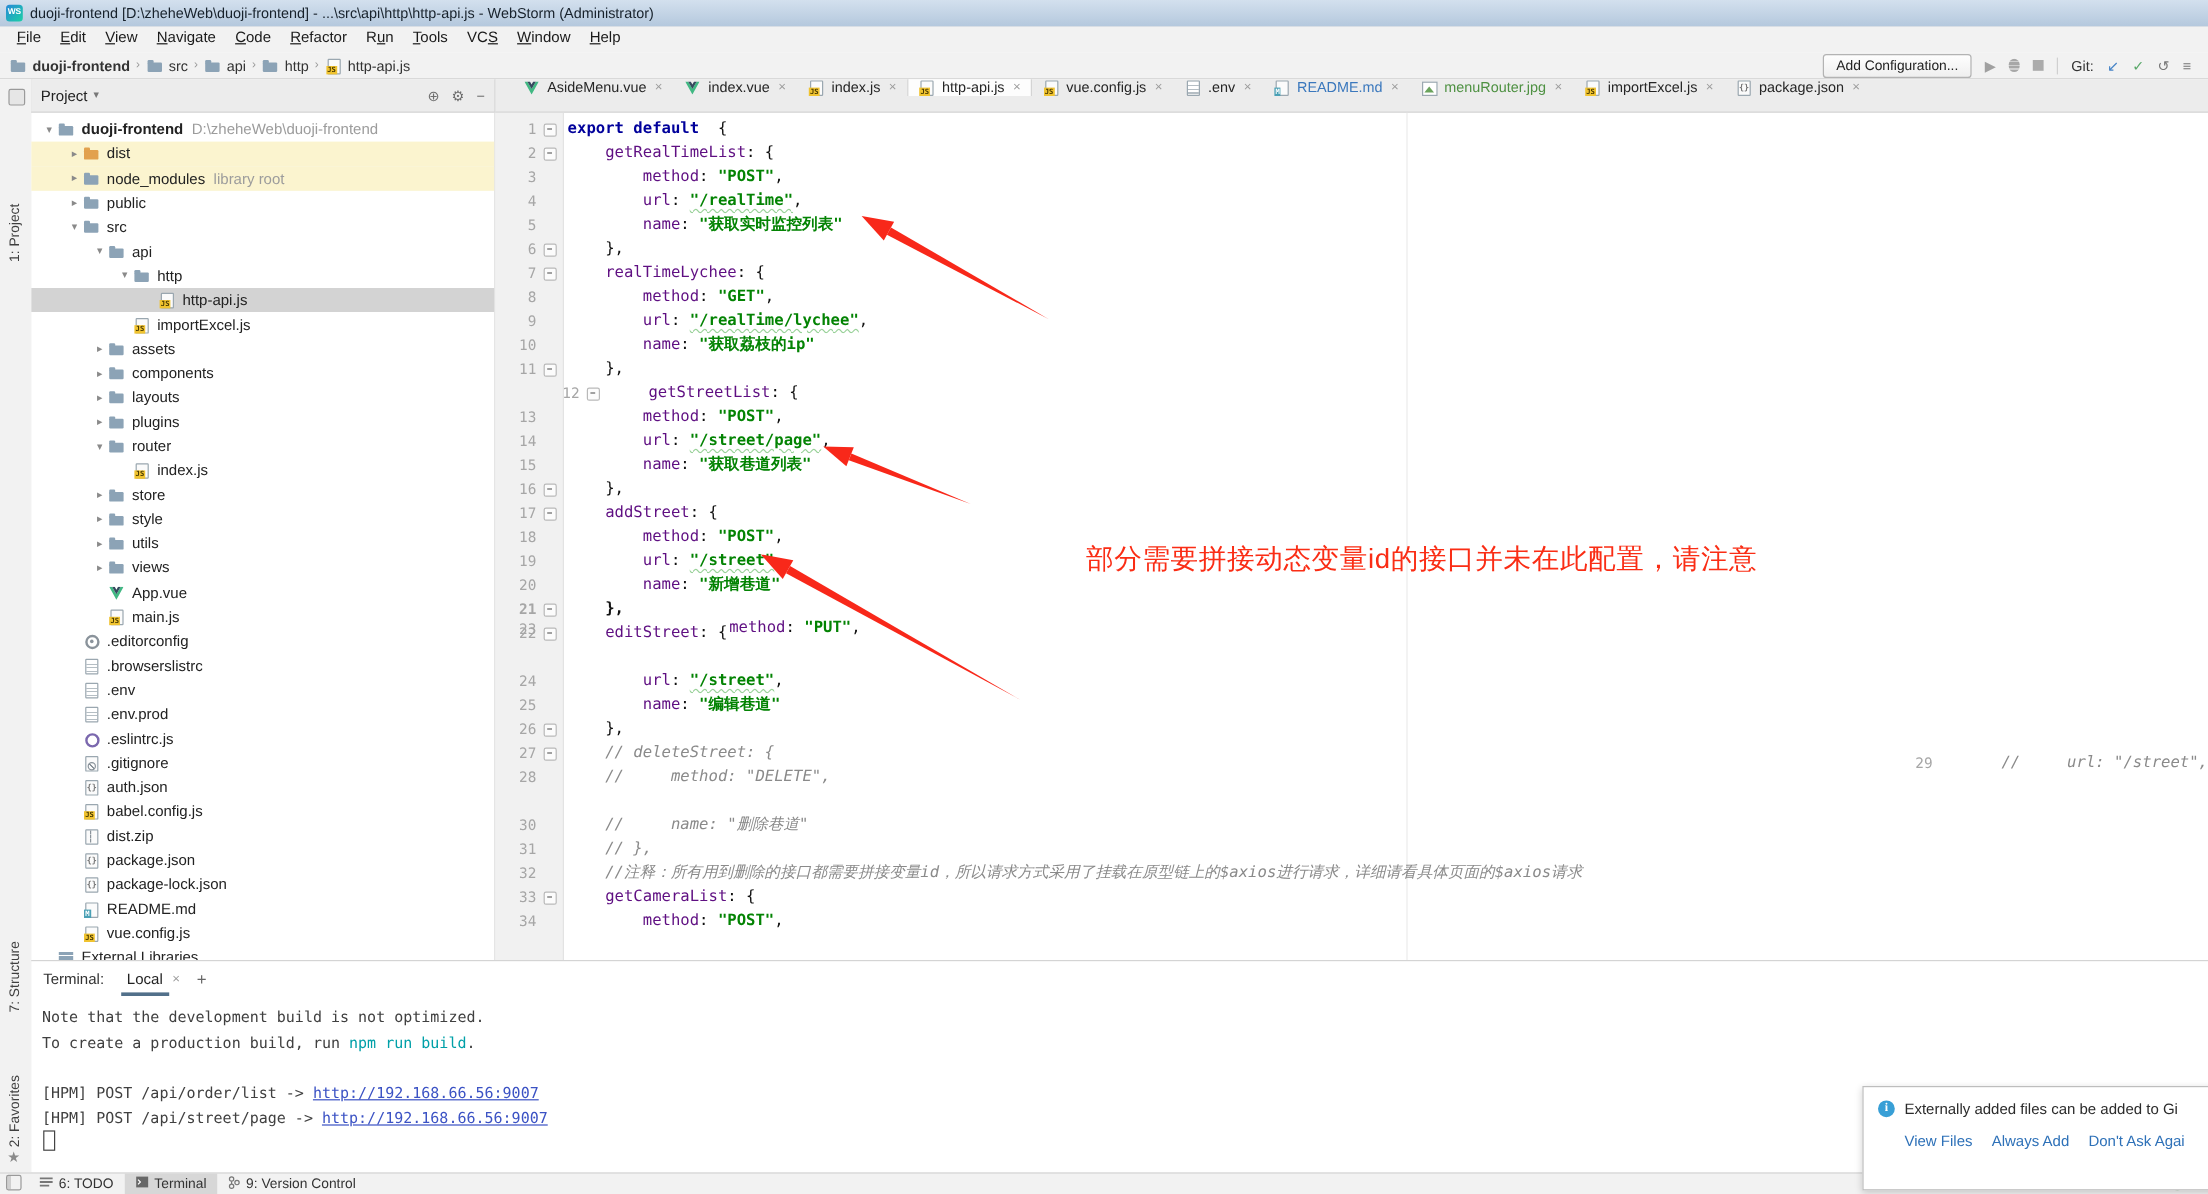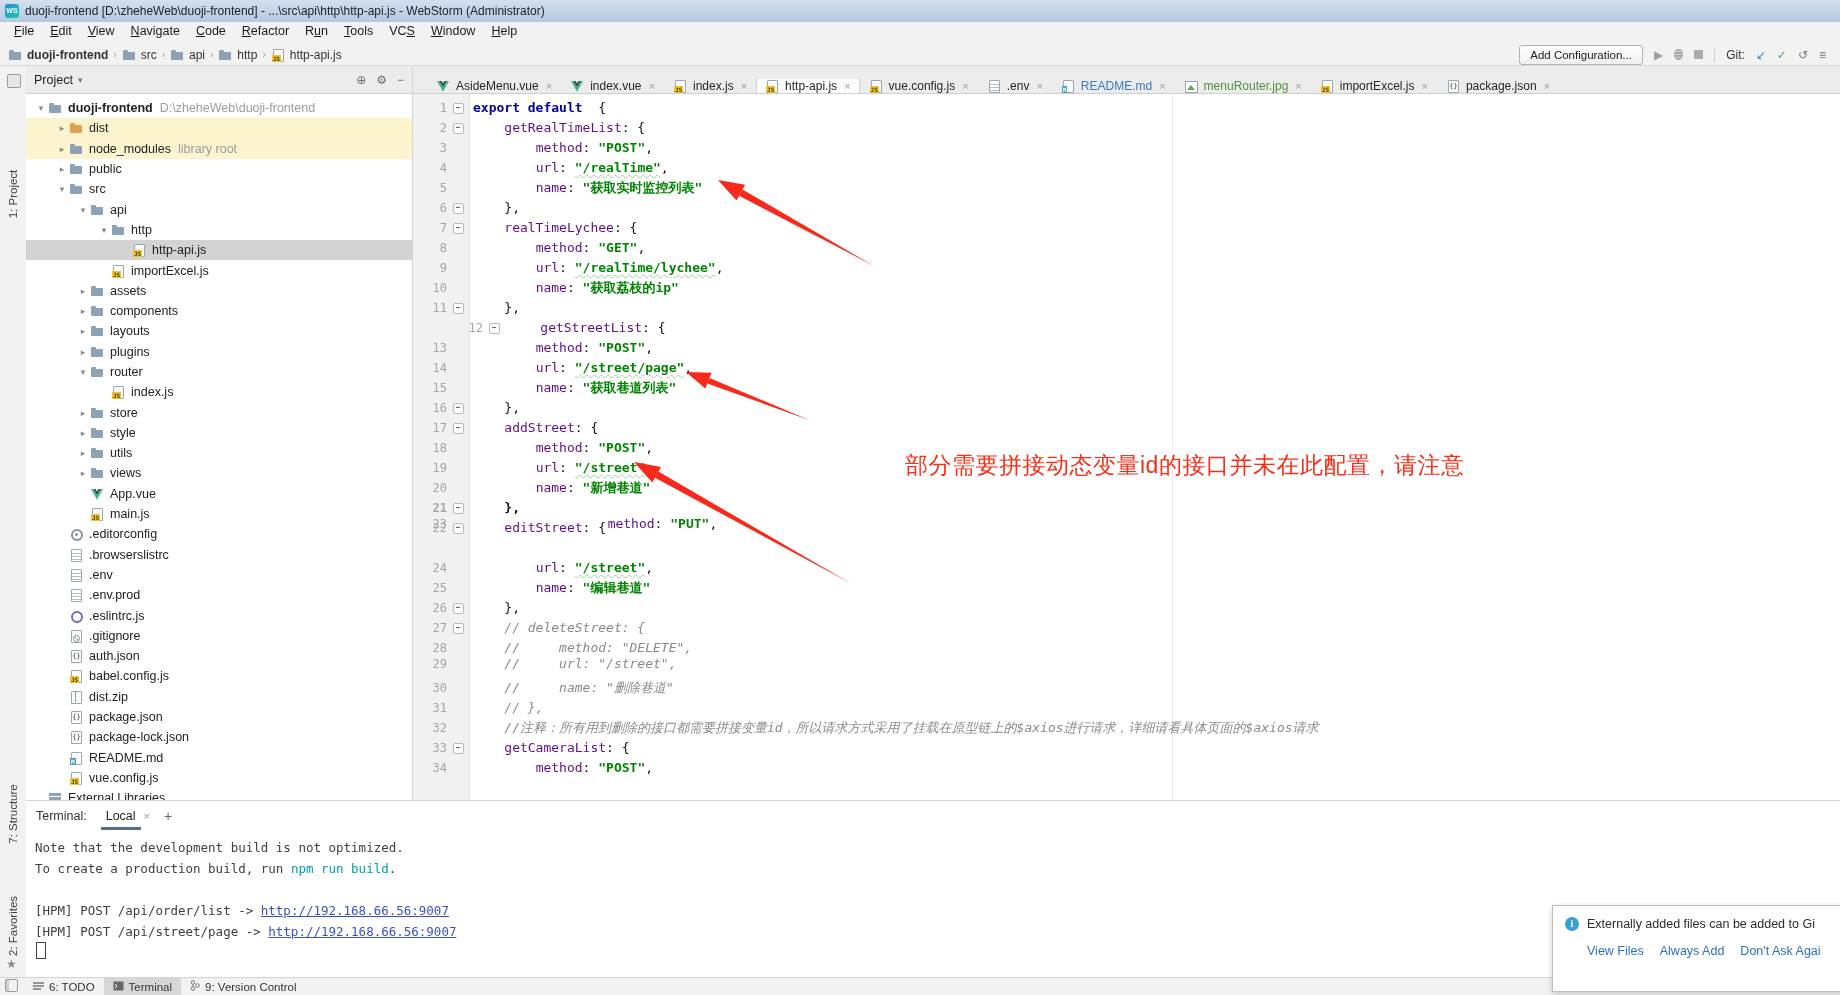--- a/index.html
+++ b/index.html
@@ -49,21 +49,21 @@
     border-right:1px solid #d4d4d4;overflow:hidden;font-size:12.5px;color:#222;box-sizing:border-box;padding-top:4px;}
   .tree-row{height:20.3px;display:flex;align-items:center;white-space:nowrap;}
   .tree-row.sel{background:#d3d3d3;}
   .tree-row.hl{background:#fbf4cf;}
   .chev{width:14px;flex:none;text-align:center;color:#8a8a8a;font-size:9px;}
   .tlabel{margin-left:5px;}
   .tlabel.b{font-weight:bold;}
   .tsec{color:#9c9c9c;margin-left:7px;}
   
   #tabbar{position:absolute;left:413px;top:66px;right:0;height:28px;background:#ececec;
-    border-bottom:1px solid #cfcfcf;display:flex;align-items:flex-end;padding-left:14px;box-sizing:border-box;}
+    border-bottom:1px solid #cfcfcf;display:flex;align-items:flex-start;padding-left:14px;box-sizing:border-box;}
   .tab{display:flex;align-items:center;gap:5px;padding:0 9px;font-size:12px;color:#262626;}
   .tab.active{background:#fdfdfd;box-shadow:inset 1px 0 0 #d4d4d4,inset -1px 0 0 #d4d4d4;}
   .tab .x{color:#9b9b9b;font-size:11px;margin-left:2px;}
   
   #editor{position:absolute;left:413px;top:94px;right:0;bottom:195px;background:#fff;overflow:hidden;}
   #gutter{position:absolute;left:0;top:0;bottom:0;width:56px;background:#f1f1f1;border-right:1px solid #e3e3e3;}
   #guide{position:absolute;left:759px;top:0;bottom:0;width:1px;background:#ececec;}
   .cl{position:absolute;left:0;right:0;height:20px;display:flex;
     font:13px/20px "DejaVu Sans Mono","Liberation Mono",monospace;white-space:pre;}
   .ln{width:34px;text-align:right;color:#a6a6a6;font-size:12px;flex:none;}
@@ -550,21 +550,21 @@
         <div class="cl" style="top: 364px;"><span class="ln">19</span><span class="fc"></span><span class="codetext"><span class="tk tk-d">        </span><span class="tk tk-p">url</span><span class="tk tk-d">: </span><span class="tk tk-su">"/street"</span><span class="tk tk-d">,</span></span></div>
         <div class="cl" style="top: 384px;"><span class="ln">20</span><span class="fc"></span><span class="codetext"><span class="tk tk-d">        </span><span class="tk tk-p">name</span><span class="tk tk-d">: </span><span class="tk tk-s">"新增巷道"</span></span></div>
         <div class="cl" style="top: 404px; font-weight: bold;"><span class="ln">21</span><span class="fc"><span class="fbox"></span></span><span class="codetext"><span class="tk tk-d">    },</span></span></div>
         <div class="cl" style="top: 424px;"><span class="ln">22</span><span class="fc"><span class="fbox"></span></span><span class="codetext"><span class="tk tk-d">    </span><span class="tk tk-p">editStreet</span><span class="tk tk-d">: {</span></span></div>
         <div class="cl" style="top: 420px; gap: 36px;"><span class="ln">23</span><span class="fc"></span><span class="codetext"><span class="tk tk-d">        </span><span class="tk tk-p">method</span><span class="tk tk-d">: </span><span class="tk tk-s">"PUT"</span><span class="tk tk-d">,</span></span></div>
         <div class="cl" style="top: 464px;"><span class="ln">24</span><span class="fc"></span><span class="codetext"><span class="tk tk-d">        </span><span class="tk tk-p">url</span><span class="tk tk-d">: </span><span class="tk tk-su">"/street"</span><span class="tk tk-d">,</span></span></div>
         <div class="cl" style="top: 484px;"><span class="ln">25</span><span class="fc"></span><span class="codetext"><span class="tk tk-d">        </span><span class="tk tk-p">name</span><span class="tk tk-d">: </span><span class="tk tk-s">"编辑巷道"</span></span></div>
         <div class="cl" style="top: 504px;"><span class="ln">26</span><span class="fc"><span class="fbox"></span></span><span class="codetext"><span class="tk tk-d">    },</span></span></div>
         <div class="cl" style="top: 524px;"><span class="ln">27</span><span class="fc"><span class="fbox"></span></span><span class="codetext"><span class="tk tk-d">    </span><span class="tk tk-c">// deleteStreet: {</span></span></div>
         <div class="cl" style="top: 544px;"><span class="ln">28</span><span class="fc"></span><span class="codetext"><span class="tk tk-d">    </span><span class="tk tk-c">//     method: "DELETE",</span></span></div>
-        <div class="cl" style="top: 560px;"><span class="ln">29</span><span class="fc"></span><span class="codetext"><span class="tk tk-d">    </span><span class="tk tk-c">//     url: "/street",</span></span></div>
+        <div class="cl" style="top: 532px; justify-content: flex-end;"><span class="ln">29</span><span class="fc"></span><span class="codetext"><span class="tk tk-d">    </span><span class="tk tk-c">//     url: "/street",</span></span></div>
         <div class="cl" style="top: 584px;"><span class="ln">30</span><span class="fc"></span><span class="codetext"><span class="tk tk-d">    </span><span class="tk tk-c">//     name: "删除巷道"</span></span></div>
         <div class="cl" style="top: 604px;"><span class="ln">31</span><span class="fc"></span><span class="codetext"><span class="tk tk-d">    </span><span class="tk tk-c">// },</span></span></div>
         <div class="cl" style="top: 624px;"><span class="ln">32</span><span class="fc"></span><span class="codetext"><span class="tk tk-d">    </span><span class="tk tk-c">//注释：所有用到删除的接口都需要拼接变量id，所以请求方式采用了挂载在原型链上的$axios进行请求，详细请看具体页面的$axios请求</span></span></div>
         <div class="cl" style="top: 644px;"><span class="ln">33</span><span class="fc"><span class="fbox"></span></span><span class="codetext"><span class="tk tk-d">    </span><span class="tk tk-p">getCameraList</span><span class="tk tk-d">: {</span></span></div>
         <div class="cl" style="top: 664px;"><span class="ln">34</span><span class="fc"></span><span class="codetext"><span class="tk tk-d">        </span><span class="tk tk-p">method</span><span class="tk tk-d">: </span><span class="tk tk-s">"POST"</span><span class="tk tk-d">,</span></span></div>
       </div>
     <div id="annotation">部分需要拼接动态变量id的接口并未在此配置，请注意</div>
     <svg id="arrows">
       <polygon points="305,86 323.5,106.5 332.1,90.7" fill="#f8281a"></polygon>
       <polygon points="326.1,101.7 329.5,95.5 461,172" fill="#f8281a"></polygon>

